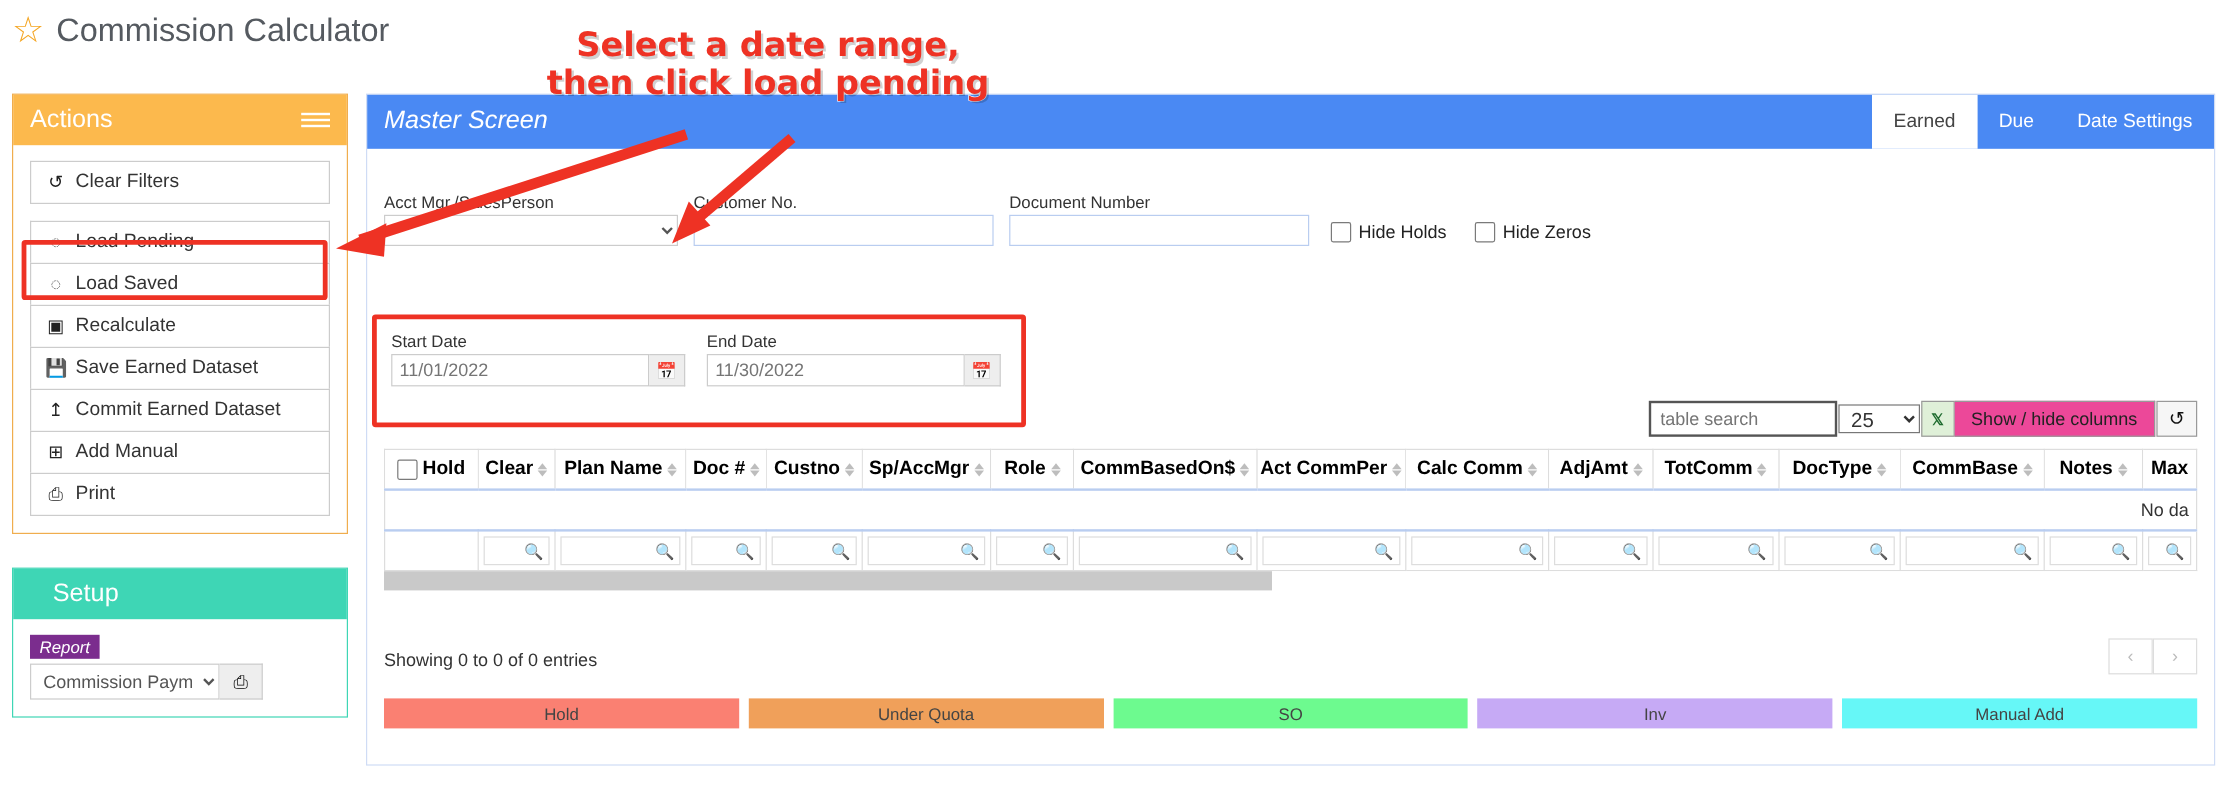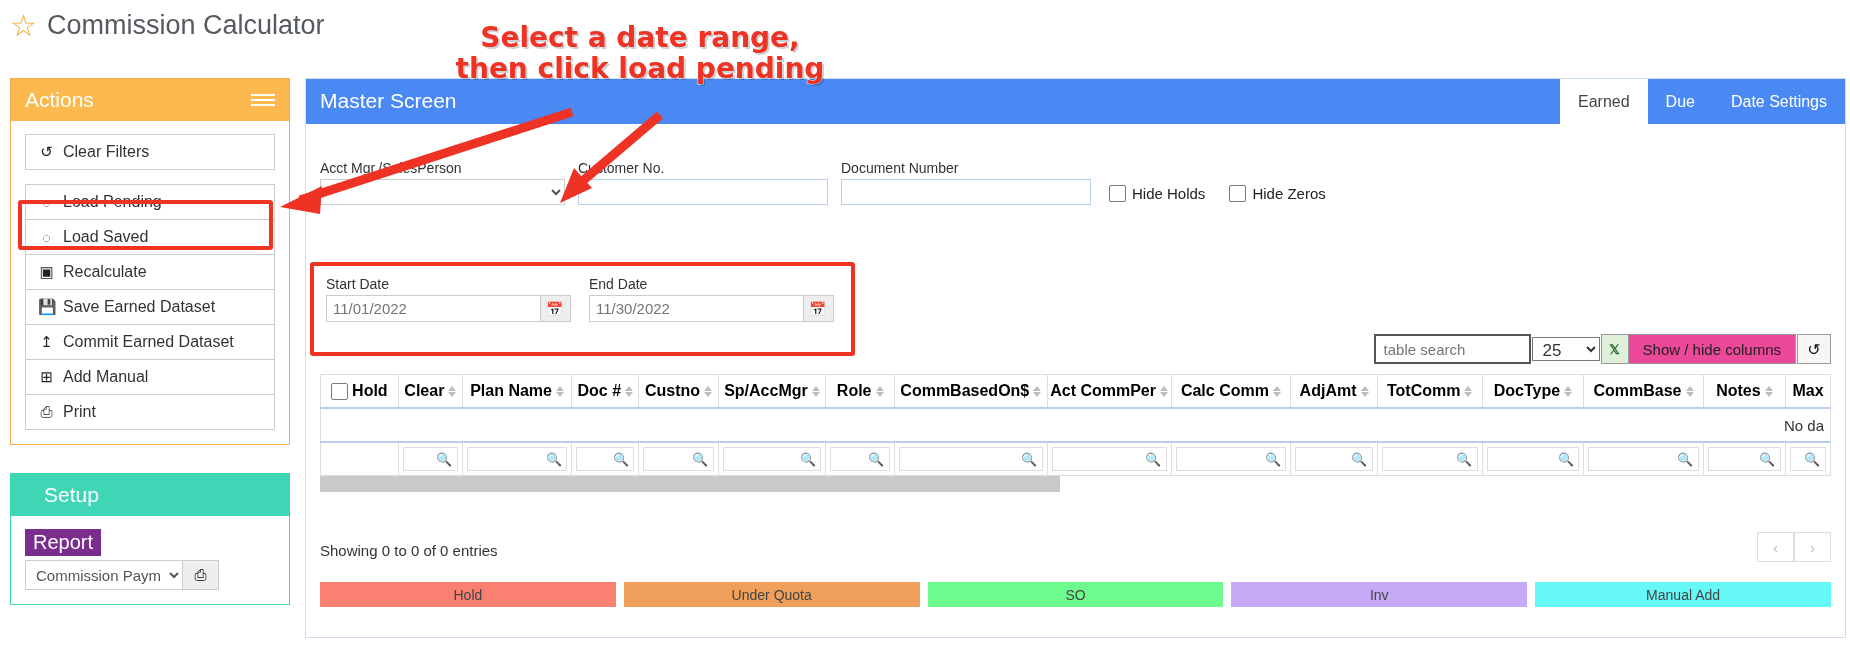--- a/index.html
+++ b/index.html
@@ -42,21 +42,21 @@
     font-family: "Liberation Sans", sans-serif;
   }
   .action-group { margin-top: 14px; }
   .action-group .action-btn { border-bottom: none; }
   .action-group .action-btn:last-child { border-bottom: 1px solid #ccc; }
   .ic { font-size: 15px; display: inline-block; width: 17px; text-align: center; color: #222; }
 
   
   .report-badge {
     display: inline-block; background: #7b2d8e; color: #fff;
-    font-size: 20px; padding: 2px 8px; margin-bottom: 4px;
+    font-size: 14px; padding: 2px 8px; margin-bottom: 4px; font-style: italic;
   }
   .setup-row { display: flex; align-items: stretch; }
   .setup-select {
     font-family: "Liberation Sans", sans-serif;
     font-size: 15px; color: #555; padding: 4px 6px;
     border: 1px solid #ccc; background: #fff; width: 158px; height: 30px;
   }
   .print-btn {
     border: 1px solid #ccc; border-left: none; background: #eee;
     width: 36px; height: 30px; display: flex; align-items: center; justify-content: center;
@@ -65,21 +65,21 @@
 
   
   .main-card {
     position: absolute; left: 305px; top: 78px; right: 4px;
     border: 1px solid #cfdcf5; background: #fff; height: 560px;
   }
   .main-head {
     background: #4a89f3; color: #fff; height: 45px;
     display: flex; align-items: stretch; justify-content: space-between;
   }
-  .main-head-title { font-size: 21px; padding: 10px 0 0 14px; }
+  .main-head-title { font-size: 21px; padding: 10px 0 0 14px; font-style: italic; }
   .tabs { display: flex; align-items: stretch; }
   .tab {
     padding: 0 18px; display: flex; align-items: center;
     font-size: 16px; color: #fff; cursor: pointer;
   }
   .tab.active { background: #fff; color: #444; }
 
   .main-body { position: relative; padding: 0 14px; }
 
   

